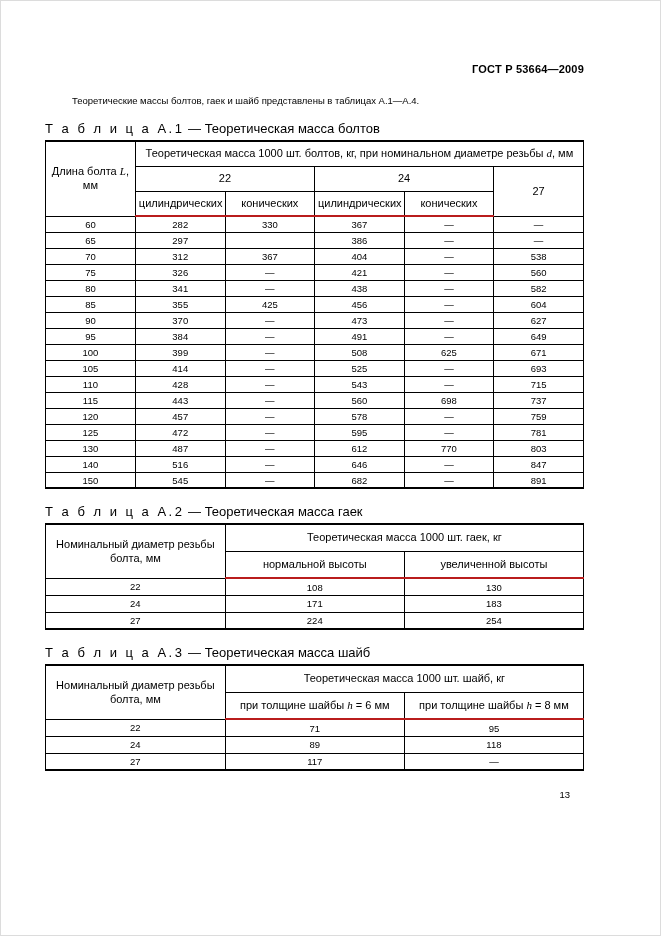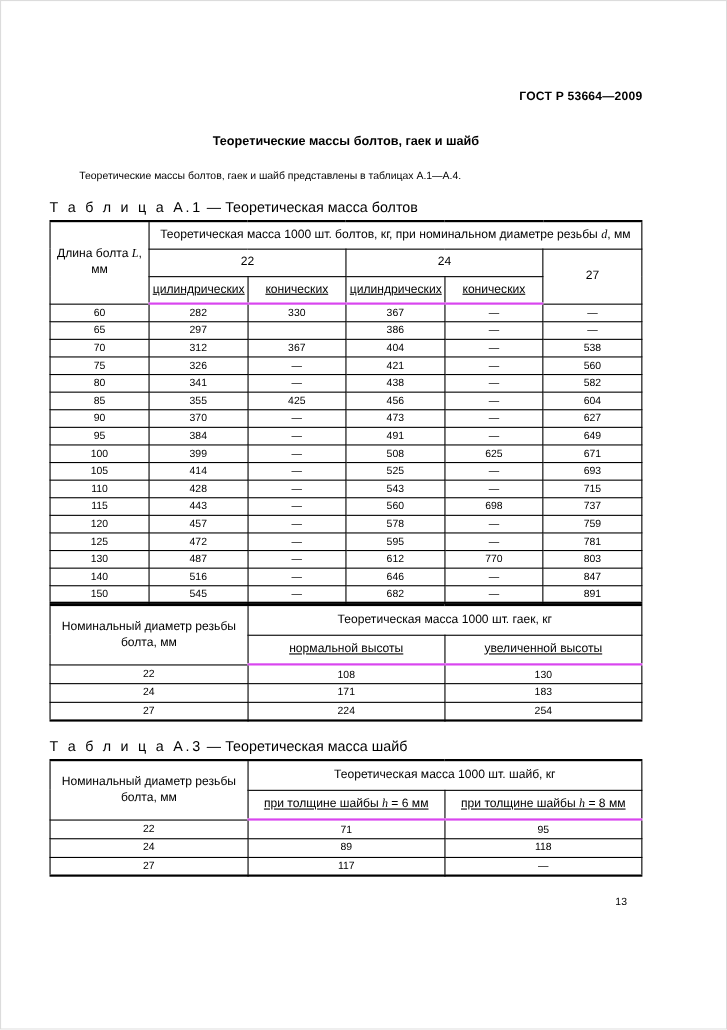--- a/index.html
+++ b/index.html
@@ -4,21 +4,21 @@
 <style>
   html,body { margin:0; padding:0; background:#f2f2f2; }
   .page {
     width:661px; height:936px; margin:0 auto; background:#ffffff;
     border:1px solid #dcdcdc; box-sizing:border-box; position:relative;
     font-family:"Liberation Sans", sans-serif; color:#000;
     overflow:hidden;
   }
   .content { margin-left:44px; width:539px; }
 
-  .doc-ref { padding-top:81px; text-align:right; font-weight:bold; font-size:11px; letter-spacing:0.2px; }
+  .doc-ref { padding-top:62px; text-align:right; font-weight:bold; font-size:11px; letter-spacing:0.2px; }
 
   .annex-block { margin-top:16px; text-align:center; font-weight:bold; font-size:9.5px; line-height:1.45; }
 
   .main-title { margin-top:29px; text-align:center; font-weight:bold; font-size:11.5px; }
 
   .intro { margin-top:20px; font-size:9.5px; text-indent:27px; line-height:1.2; }
 
   .tbl-caption { margin-top:15px; margin-bottom:4px; font-size:13px; }
   .tbl-caption .sp { letter-spacing:2.5px; }
 
@@ -32,36 +32,35 @@
     overflow:hidden;
   }
   table.gost th { font-size:11px; line-height:1.25; }
   table.gost td { font-size:9.5px; }
 
   .t1 th { height:25px; }
   .t1 td { height:16px; padding:0 3px; }
   .t23 th { height:27px; }
   .t23 td { height:17px; }
 
-  tr.hdr-last th { border-bottom:2px solid #d946ef;text-decoration:underline; }
+  tr.hdr-last th { border-bottom:2px solid #b91c1c; }
 
   .ital { font-style:italic; font-family:"Liberation Serif", serif; }
 
   .page-number { margin-top:18px; text-align:right; font-size:9.5px; padding-right:14px; }
 </style>
 </head>
 <body>
 
 <div class="page">
   <div class="content">
 
     <div class="doc-ref">ГОСТ Р 53664—2009</div>
 
 
-    <div class="main-title">Теоретические массы болтов, гаек и шайб</div>
 
     <p class="intro">Теоретические массы болтов, гаек и шайб представлены в таблицах А.1—А.4.</p>
 
     <div class="tbl-caption"><span class="sp">Т а б л и ц а  А.1</span><span> — Теоретическая масса болтов</span></div>
 
     <table class="gost t1">
       <colgroup>
         <col style="width:16.7%">
           <col style="width:16.7%">
           <col style="width:16.6%">
@@ -219,20 +218,21 @@
             <td>150</td>
             <td>545</td>
             <td>—</td>
             <td>682</td>
             <td>—</td>
             <td>891</td>
           </tr>
         </tbody>
     </table>
 
+    <div class="tbl-caption"><span class="sp">Т а б л и ц а  А.2</span><span> — Теоретическая масса гаек</span></div>
 
     <table class="gost t23">
       <colgroup>
         <col style="width:33.4%">
           <col style="width:33.3%">
           <col style="width:33.3%">
       </colgroup>
       <thead>
         <tr>
           <th rowspan="2">Номинальный диаметр резьбы болта, мм</th>

